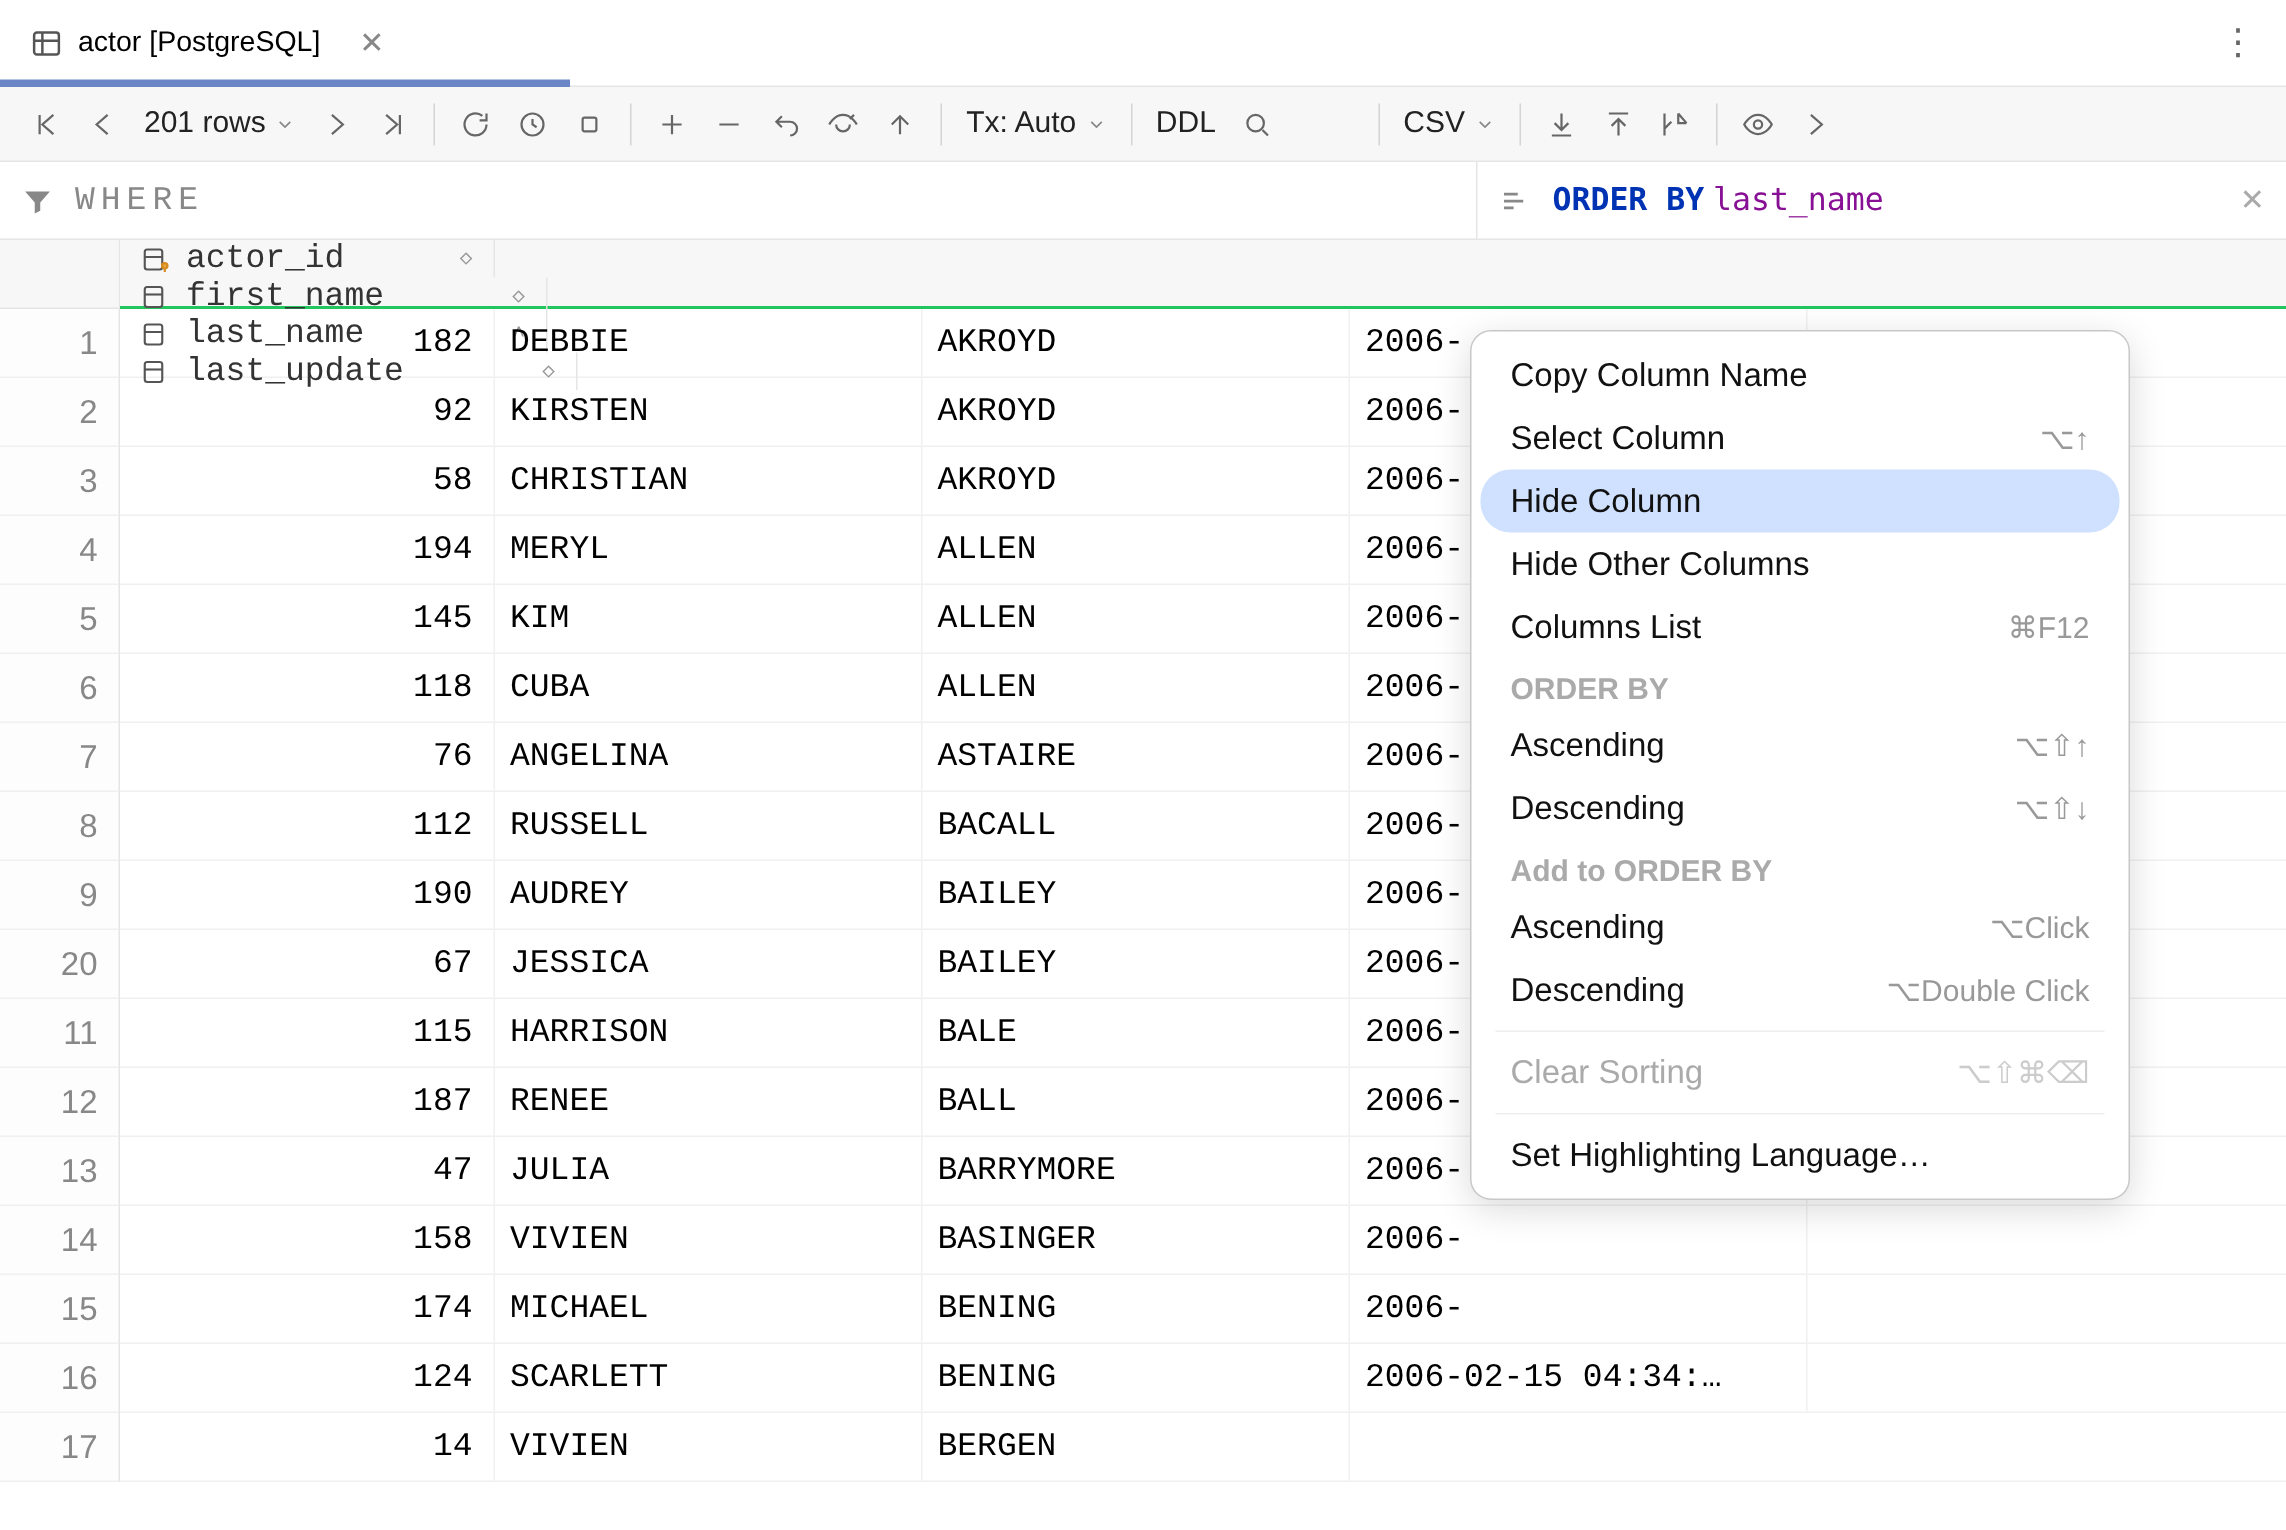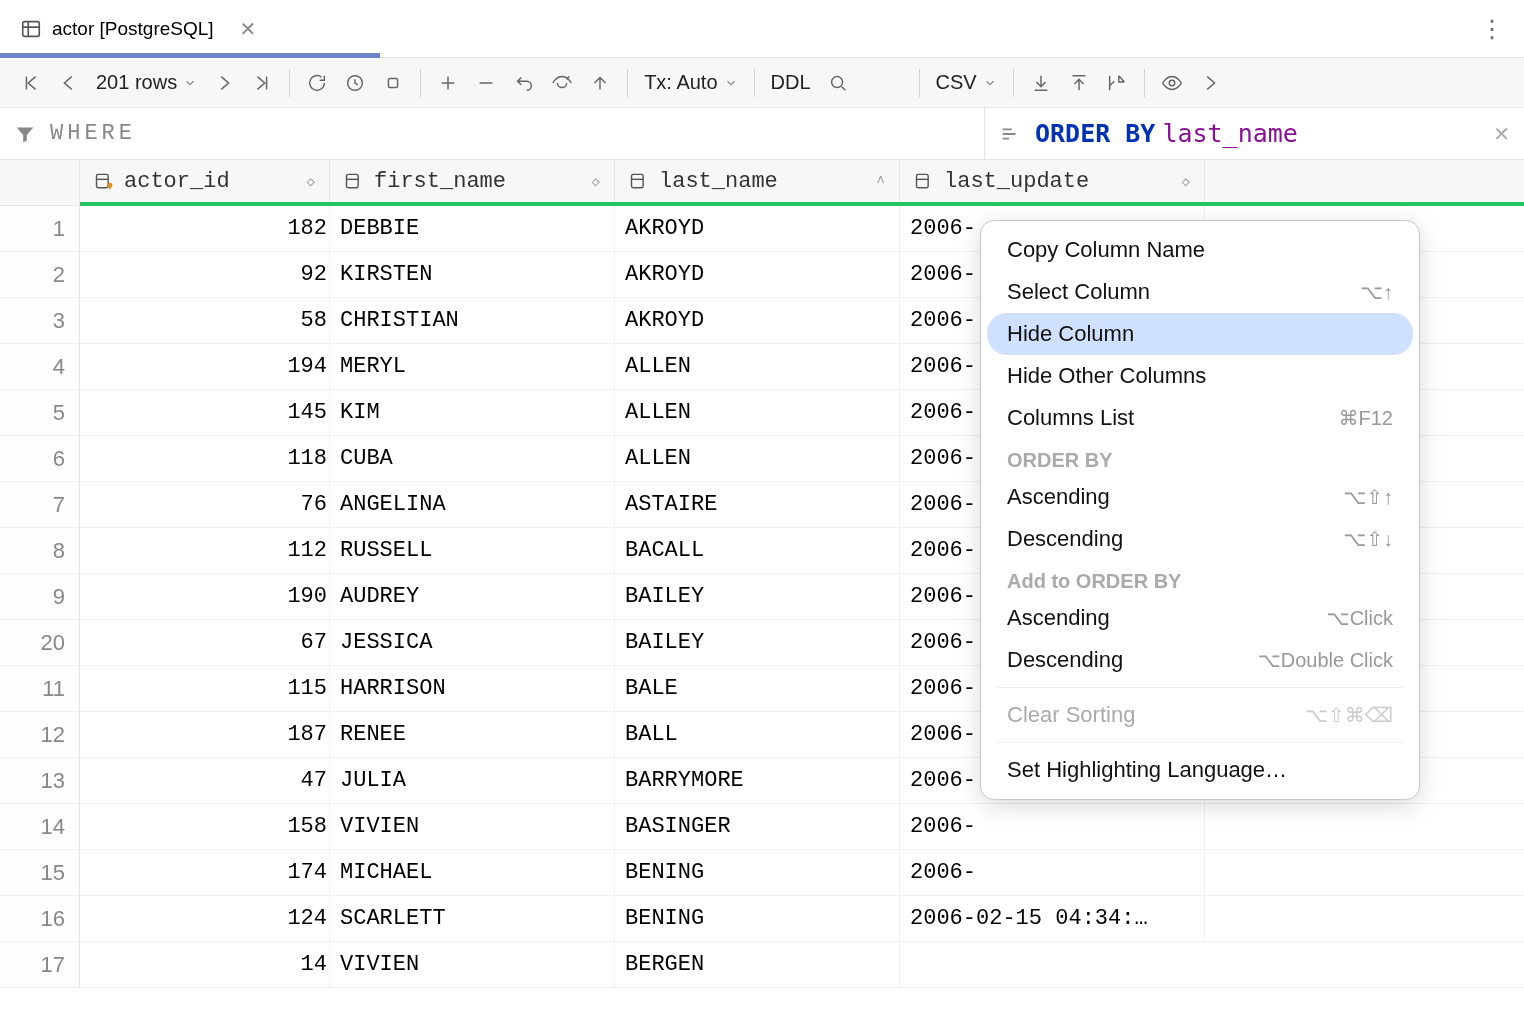--- a/index.html
+++ b/index.html
@@ -86,21 +86,21 @@
 .filter-right {
   width: 540px;
   min-width: 540px;
   display: flex;
   align-items: center;
   padding: 0 14px;
   gap: 14px;
   border-left: 1px solid #e5e5e5;
 }
 .where-label { font-size: 22px; letter-spacing: 4px; color: #888; }
-.orderby-label { font-size: 25px; }
+.orderby-label { font-size: 21px; }
 .ob-kw { color: #0033B3; font-weight: 600; font-family: ui-monospace, Menlo, monospace; }
 .ob-col { color: #871094; font-family: ui-monospace, Menlo, monospace; }
 .close-x { color: #aaa; font-size: 20px; margin-left: auto; }
 
 
 .grid {
   display: flex;
   font-size: 22px;
 }
 .gutter {
@@ -114,41 +114,41 @@
   display: flex;
   align-items: center;
   justify-content: flex-end;
   padding-right: 14px;
   color: #888;
   border-bottom: 1px solid #f0f0f0;
 }
 .gutter-head { background: #f7f7f7; border-bottom: 1px solid #e5e5e5; }
 
 .cols { flex: 1; overflow: hidden; }
-.thead { display: flex; background: #f7f7f7; border-bottom: 4px solid #22c55e; height: 46px; }
+.thead { display: flex; background: #f7f7f7; border-bottom: 2px solid #22c55e; height: 46px; flex-direction: column; }
 .th {
   display: flex;
   align-items: center;
   gap: 10px;
   padding: 0 14px;
   border-right: 1px solid #e5e5e5;
   color: #333;
 }
 .th .sort { margin-left: auto; color: #999; font-size: 14px; }
 .col-icon { width: 20px; height: 20px; }
 .trow { display: flex; height: 46px; border-bottom: 1px solid #f0f0f0; }
 .td {
   padding: 0 10px;
   border-right: 1px solid #f0f0f0;
   display: flex;
   align-items: center;
   overflow: hidden;
   white-space: nowrap;
 }
-.td.num { justify-content: flex-end; padding-right: 2px; }
+.td.num { justify-content: flex-end; padding-right: 14px; }
 
 .c0 { width: 250px; min-width: 250px; }
 .c1 { width: 285px; min-width: 285px; }
 .c2 { width: 285px; min-width: 285px; }
 .c3 { width: 305px; min-width: 305px; }
 
 
 .ctx {
   position: absolute;
   top: 220px;

